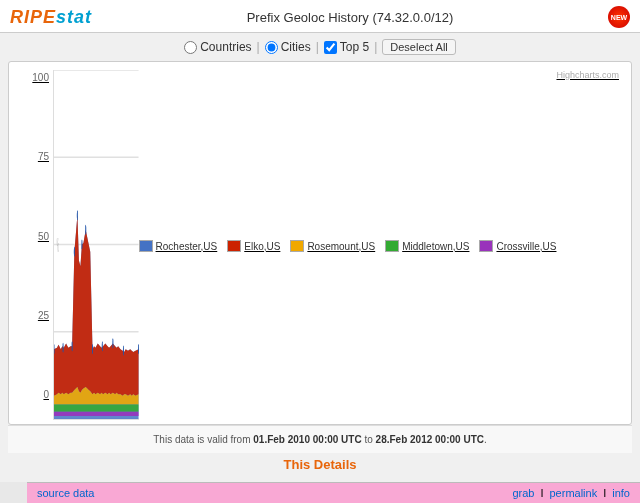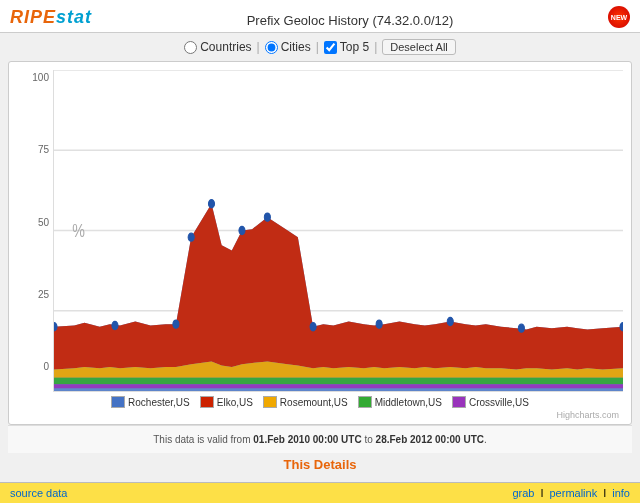--- a/index.html
+++ b/index.html
@@ -15,21 +15,21 @@
       width: 640px;
       height: 503px;
       background: #e8e8e8;
       display: flex;
       flex-direction: column;
     }
     .header-bar {
       background: #fff;
       padding: 6px 10px 4px 10px;
       display: flex;
-      align-items: flex-end;
+      align-items: center;
       border-bottom: 1px solid #ccc;
     }
     .ripe-logo {
       font-size: 18px;
       font-weight: bold;
       color: #00a0d1;
       font-style: italic;
       letter-spacing: 1px;
     }
     .ripe-logo span {
@@ -94,22 +94,23 @@
       cursor: pointer;
       color: #333;
     }
     .chart-container {
       background: white;
       border: 1px solid #ccc;
       border-radius: 3px;
       flex: 1;
       padding: 8px 8px 4px 8px;
       display: flex;
-      flex-direction: column;
+      flex-direction: row;
       position: relative;
+      text-decoration: underline;
     }
     .chart-area {
       flex: 1;
       position: relative;
       display: flex;
     }
     .y-axis {
       width: 36px;
       display: flex;
       flex-direction: column;
@@ -181,27 +182,28 @@
     .show-details {
       text-align: center;
       padding: 6px;
       font-size: 13px;
       color: #e8650a;
       cursor: pointer;
       text-decoration: none;
       font-weight: bold;
     }
     .footer-bar {
-      background: #fde047;
+      background: #f9a8d4;
       border-top: 1px solid #bbb;
       padding: 4px 10px;
       display: flex;
       justify-content: space-between;
       align-items: center;
       font-size: 11px;
+      margin-left: 27px;
     }
     .footer-left a, .footer-right a {
       color: #0066cc;
       text-decoration: none;
       cursor: pointer;
     }
     .footer-right {
       display: flex;
       gap: 6px;
     }

